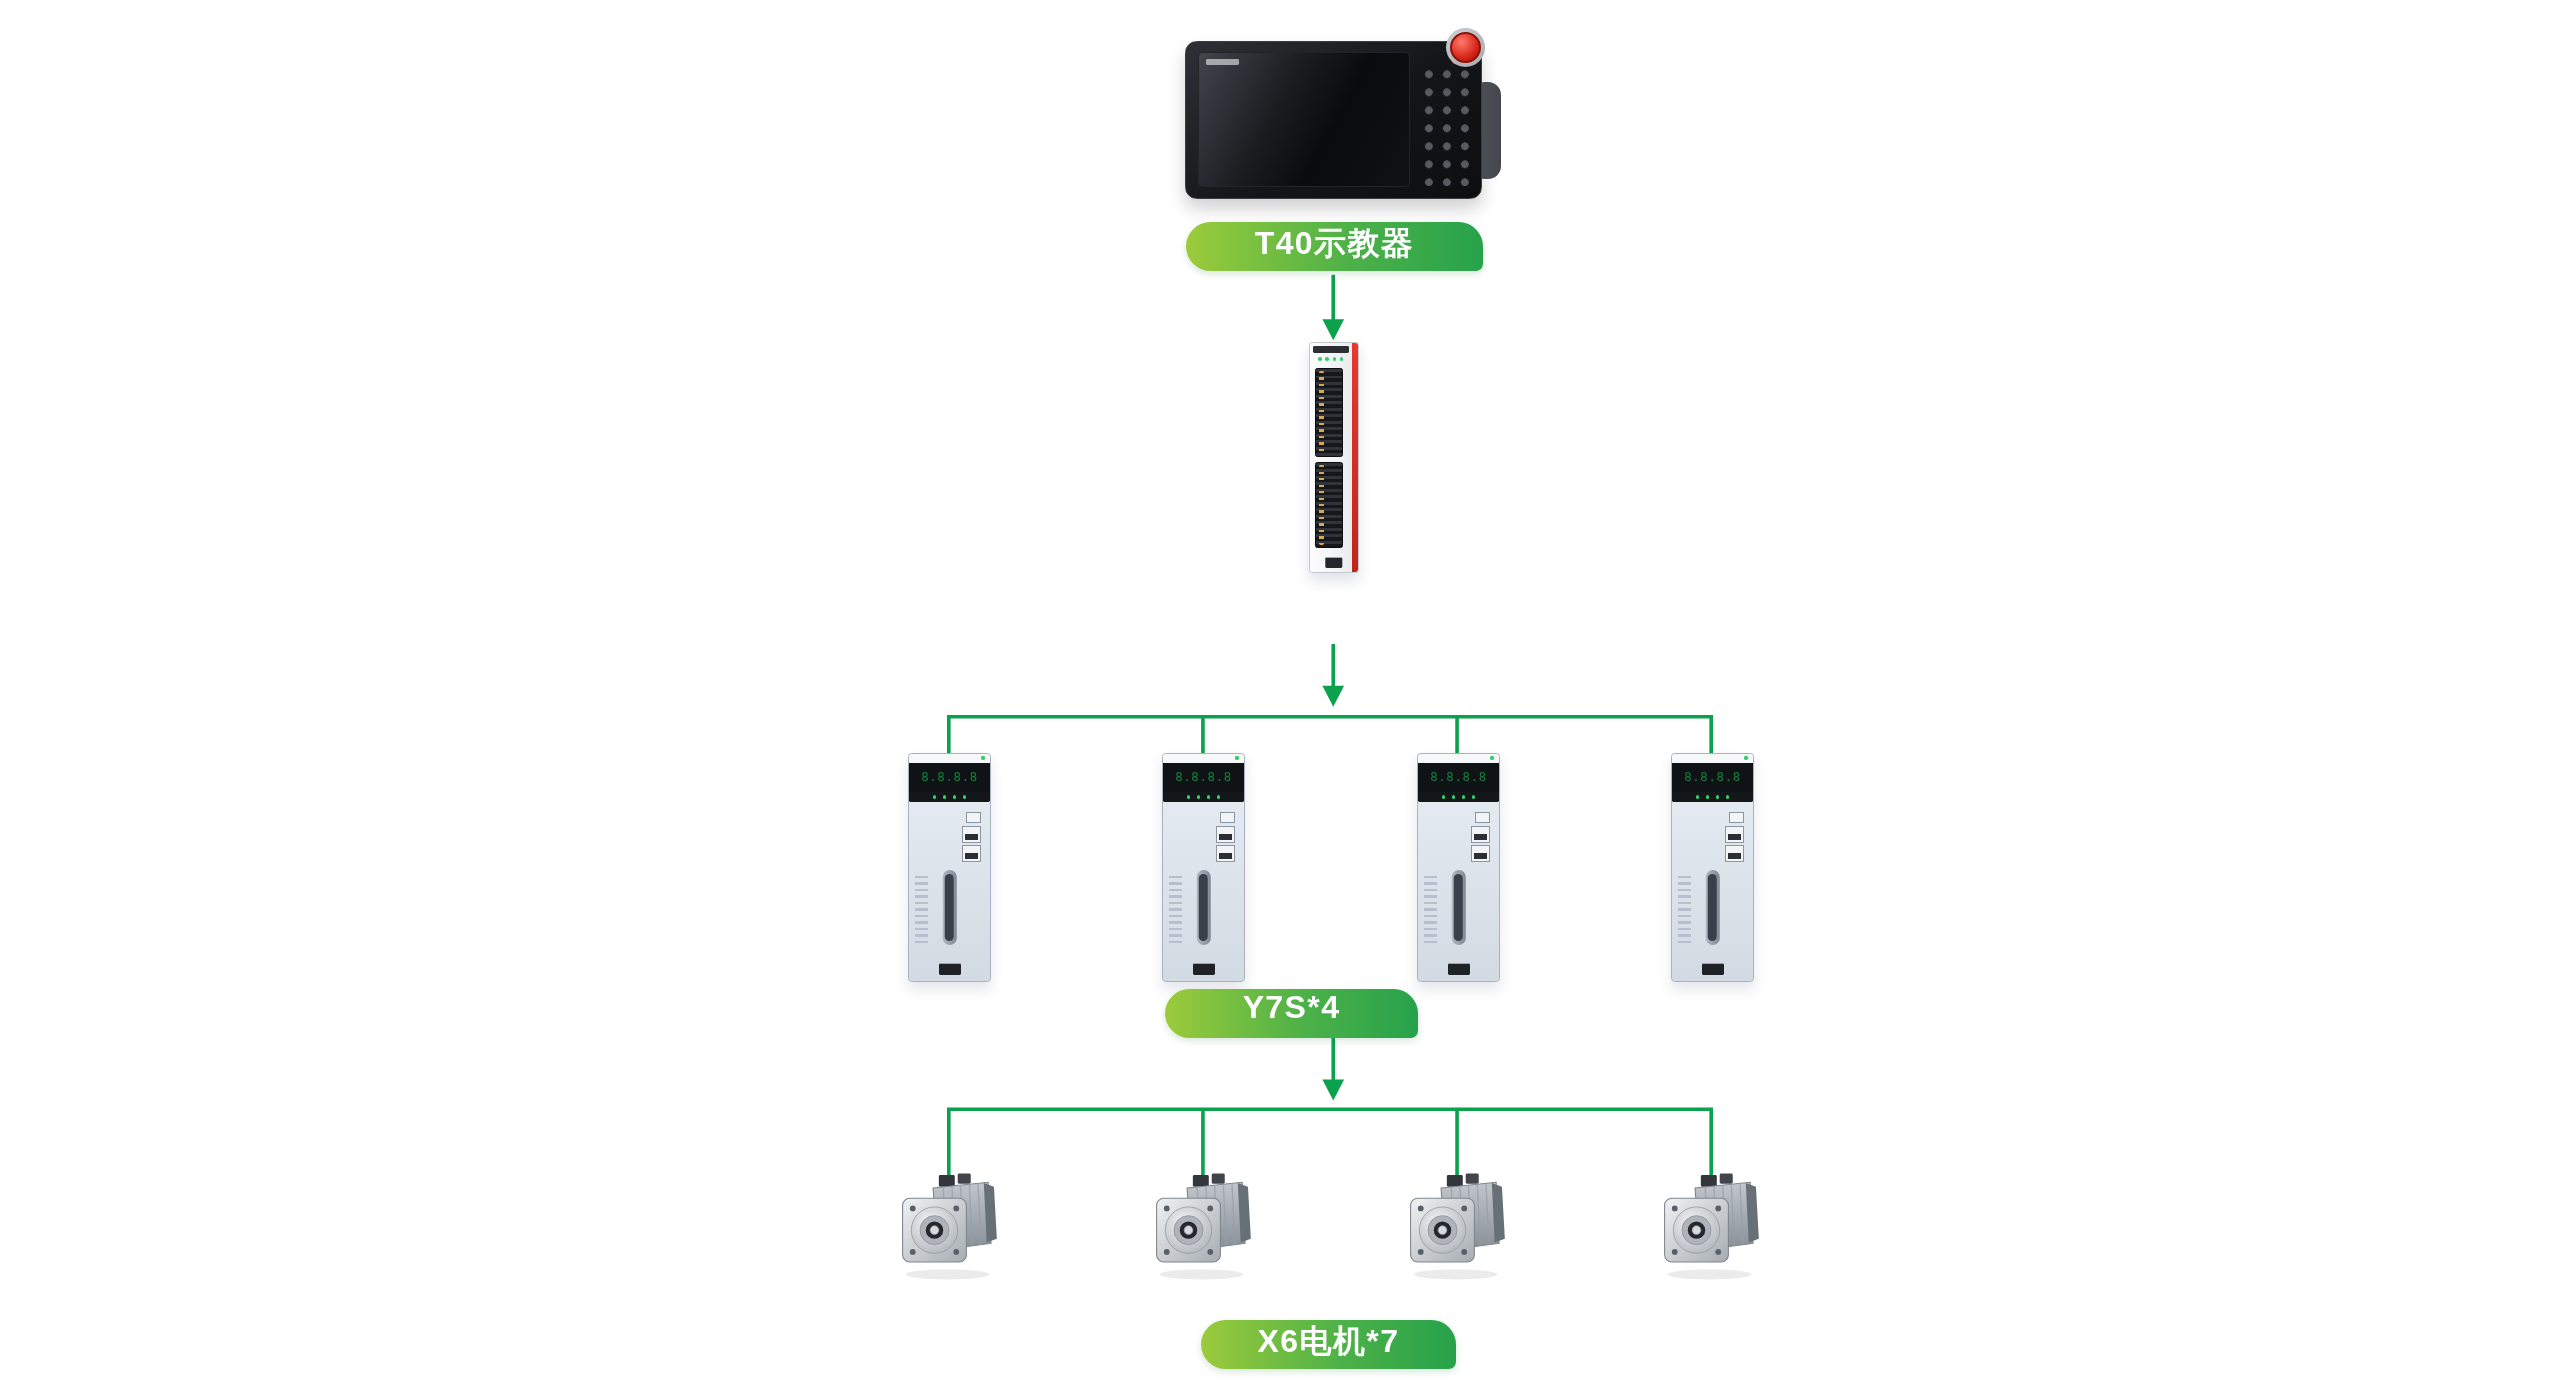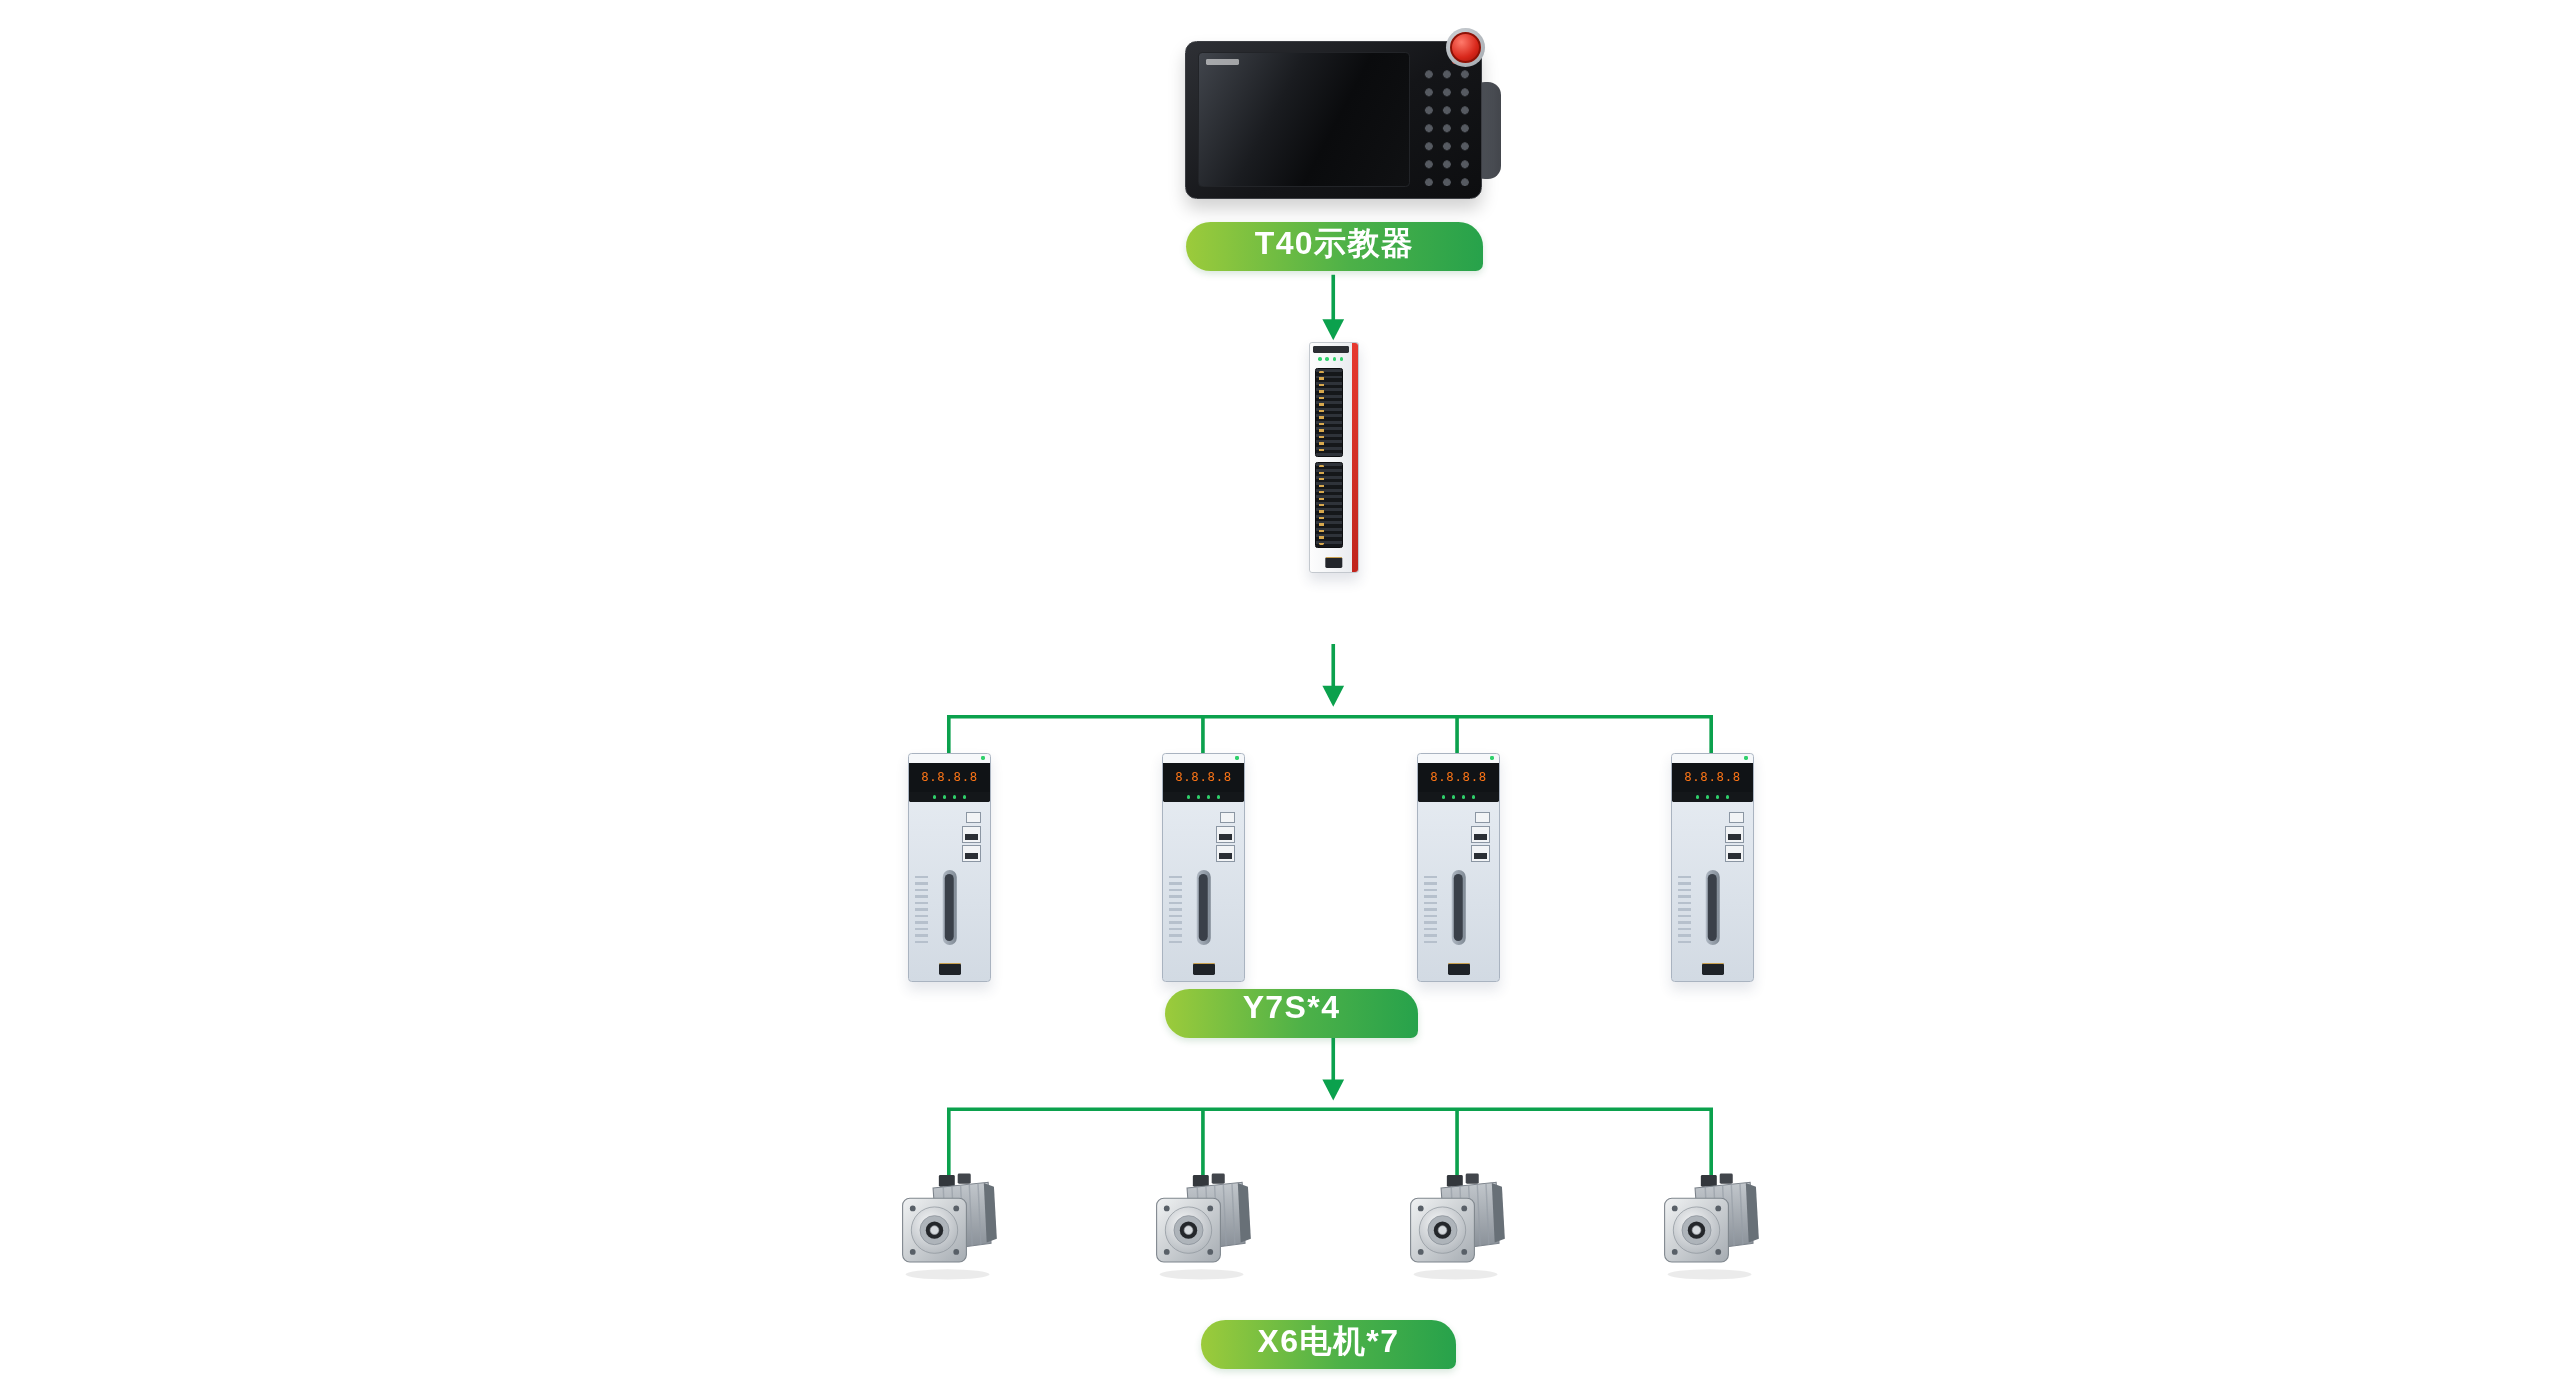--- a/index.html
+++ b/index.html
@@ -57,21 +57,21 @@
   .ctrl-port{position:absolute;left:50%;transform:translateX(-50%);bottom:4.3px;width:17.4px;height:10px;
     background:#23262b;border-radius:1.4px;border-top:1.4px solid #caa14f;}
 
   
   .drive{position:absolute;top:753px;width:81px;height:227px;z-index:2;
     background:linear-gradient(180deg,#e9eef4,#d2dae3);border:0.7px solid #a9b3c0;border-radius:3.6px;
     box-shadow:0 7.2px 13px rgba(40,60,90,.12);}
   .d-cap{position:absolute;left:0;right:0;top:0;height:8.7px;background:#f6f8fa;border-radius:3.6px 3.6px 0 0;}
   .d-cap i{position:absolute;right:5px;top:2.2px;width:4.3px;height:4.3px;border-radius:1.4px;background:#2fd06b;}
   .d-display{position:absolute;left:0;right:0;top:8.7px;height:29px;background:#101316;
-    color:#f97316;font-family:"DejaVu Sans Mono",monospace;font-size:12.3px;line-height:29px;
+    color:#15803d;font-family:"DejaVu Sans Mono",monospace;font-size:12.3px;line-height:29px;
     text-align:center;letter-spacing:0.7px;}
   .d-leds{position:absolute;left:0;right:0;top:38px;height:10px;background:#14171a;
     display:flex;justify-content:center;gap:6.5px;align-items:center;border-radius:0 0 1.4px 1.4px;}
   .d-leds span{width:3.6px;height:3.6px;border-radius:50%;background:#2fd06b;}
   .d-port-s{position:absolute;right:8.7px;top:58px;width:13px;height:8.7px;background:#f2f4f6;border:0.7px solid #8b96a3;}
   .d-rj{position:absolute;right:8.7px;width:17.4px;height:14.5px;background:#f2f4f6;border:0.7px solid #8b96a3;}
   .d-rj::after{content:"";position:absolute;left:2.2px;right:2.2px;bottom:1.4px;height:5.8px;background:#2b2f35;}
   .d-rj.r1{top:72px;}
   .d-rj.r2{top:91px;}
   .d-cn{position:absolute;left:50%;transform:translateX(-50%);top:116px;width:14.5px;height:75px;

